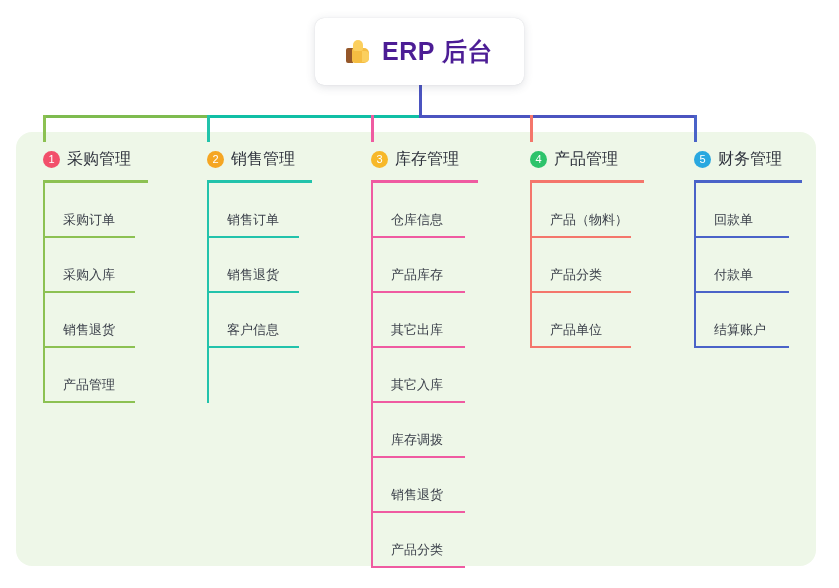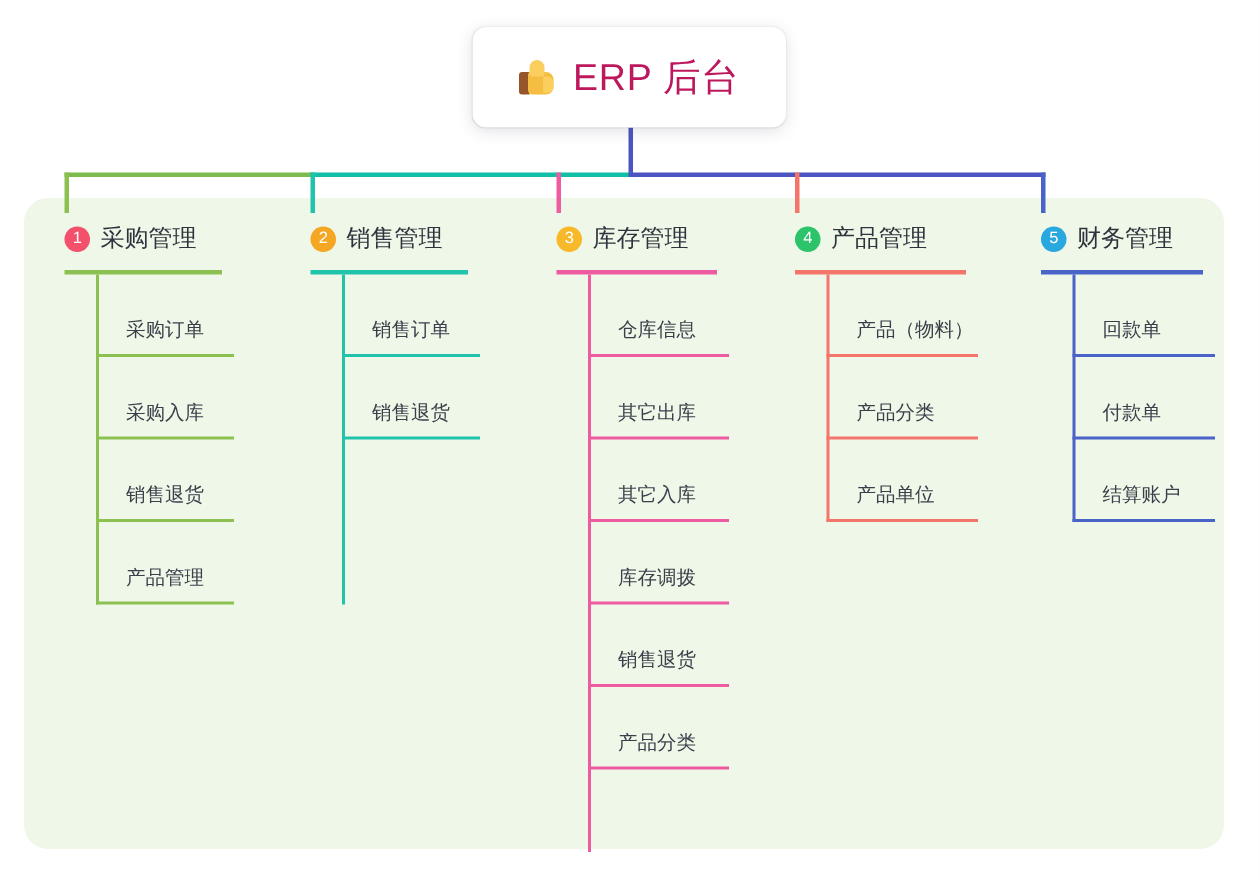--- a/index.html
+++ b/index.html
@@ -81,23 +81,24 @@
     position: absolute;
     left: 16px;
     top: 12px;
     width: 7px;
     height: 11px;
     background: #fbcf5e;
     border-radius: 0 4px 4px 0;
   }
   .root-title {
     font-size: 25px;
-    color: #be185d;
+    color: #4c1d95;
     letter-spacing: 0.5px;
     white-space: nowrap;
+    font-weight: bold;
   }
 
   
   .panel {
     position: absolute;
     left: 16px;
     top: 132px;
     width: 800px;
     height: 434px;
     background: #eef7e8;
@@ -140,21 +141,20 @@
     font-size: 16px;
     color: #2f333d;
   }
   .col-underline {
     height: 3px;
     margin-top: 10px;
   }
   .col-body {
     position: relative;
     margin-top: 0px;
-    margin-left: 21px;
   }
   .spine {
     position: absolute;
     left: 0px;
     top: 0px;
     width: 2px;
   }
   .leaf {
     position: relative;
     height: 55px;
@@ -242,35 +242,43 @@
         <div class="col-body">
           <div class="spine" style="height: 220px; background: rgb(34, 195, 171);"></div>
           <div class="leaf">
             <span class="leaf-label">销售订单</span>
             <div class="leaf-rule" style="width: 92px; background: rgb(34, 195, 171);"></div>
           </div>
           <div class="leaf">
             <span class="leaf-label">销售退货</span>
             <div class="leaf-rule" style="width: 92px; background: rgb(34, 195, 171);"></div>
           </div>
+          <div class="leaf">
+            <span class="leaf-label">客户信息</span>
+            <div class="leaf-rule" style="width: 92px; background: rgb(34, 195, 171);"></div>
+          </div>
         </div>
       </div>
       <div class="col" style="left: 371px; top: 148px;">
         <div class="col-head">
           <span class="badge" style="background: rgb(247, 184, 41);">3</span>
           <span class="col-title">库存管理</span>
         </div>
         <div class="col-underline" style="width: 107px; background: rgb(239, 91, 161);"></div>
         <div class="col-body">
           <div class="spine" style="height: 385px; background: rgb(239, 91, 161);"></div>
           <div class="leaf">
             <span class="leaf-label">仓库信息</span>
             <div class="leaf-rule" style="width: 94px; background: rgb(239, 91, 161);"></div>
           </div>
           <div class="leaf">
+            <span class="leaf-label">产品库存</span>
+            <div class="leaf-rule" style="width: 94px; background: rgb(239, 91, 161);"></div>
+          </div>
+          <div class="leaf">
             <span class="leaf-label">其它出库</span>
             <div class="leaf-rule" style="width: 94px; background: rgb(239, 91, 161);"></div>
           </div>
           <div class="leaf">
             <span class="leaf-label">其它入库</span>
             <div class="leaf-rule" style="width: 94px; background: rgb(239, 91, 161);"></div>
           </div>
           <div class="leaf">
             <span class="leaf-label">库存调拨</span>
             <div class="leaf-rule" style="width: 94px; background: rgb(239, 91, 161);"></div>

